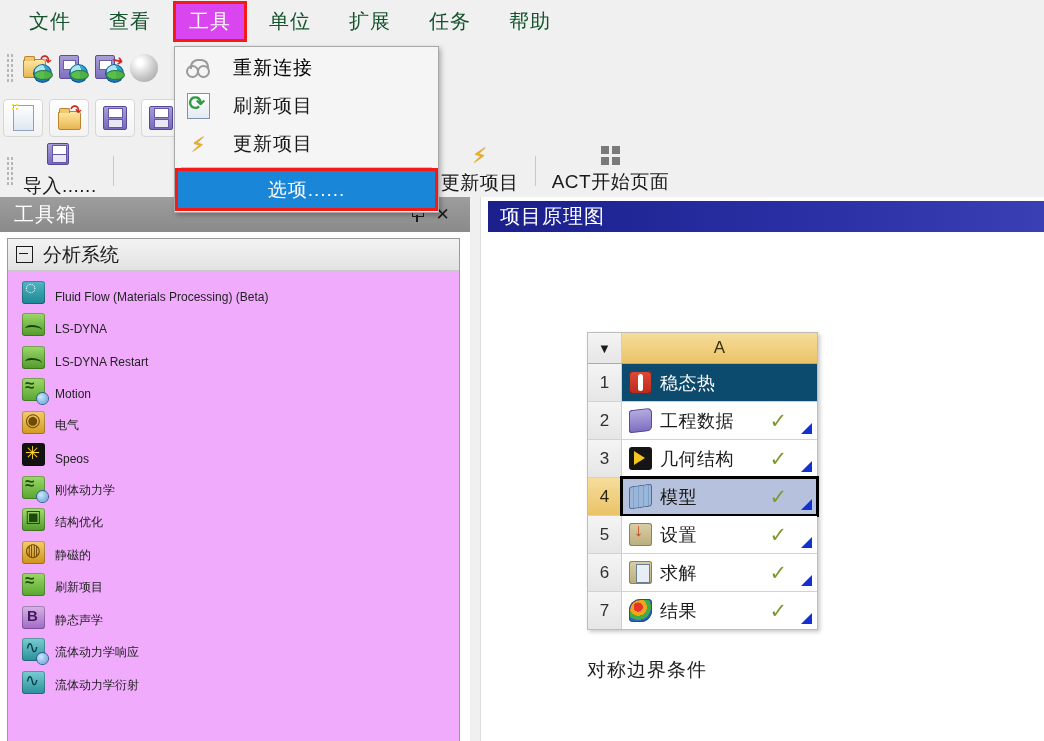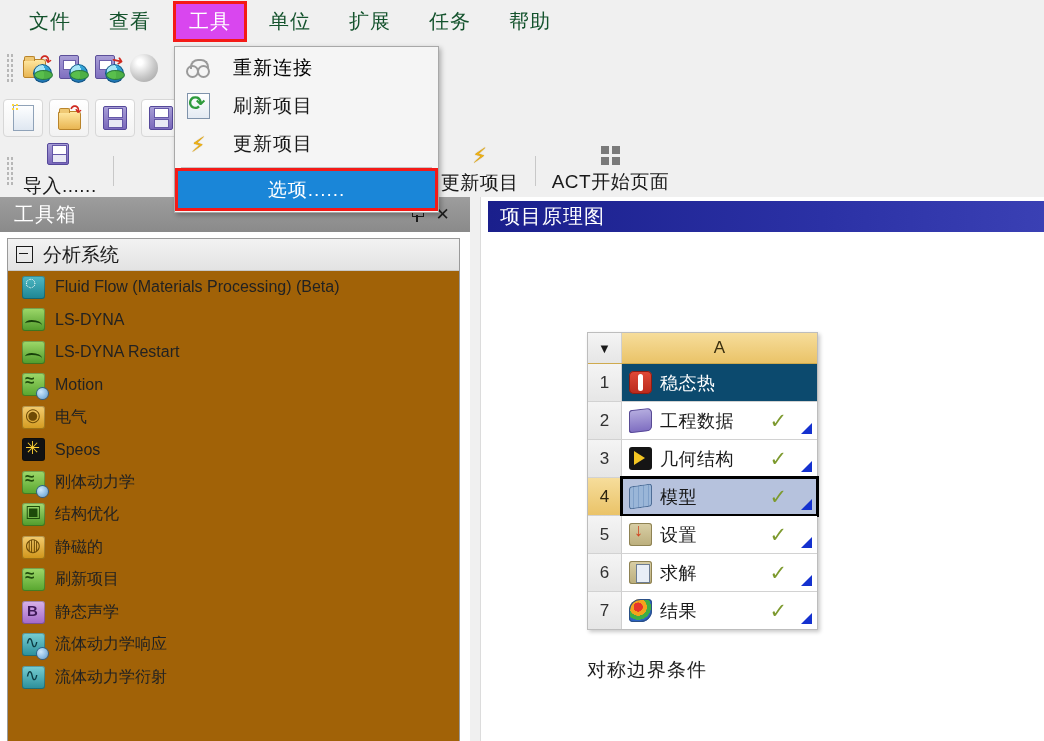--- a/index.html
+++ b/index.html
@@ -345,21 +345,21 @@
     display: flex; align-items: center; justify-content: center;
     color: #1c1c1c;
     font-size: 17px;
   }
   .tbx-body {
     position: absolute;
     left: 7px; right: 10px;
     top: 41px; bottom: 0;
     border: 1px solid #9a9a9a;
     border-bottom: none;
-    background: #a16207;
+    background: #f0abfc;
     overflow: hidden;
   }
   .tbx-group {
     height: 31px;
     background: linear-gradient(#f2f2f2, #e3e3e3);
     border-bottom: 1px solid #c8c8c8;
     display: flex;
     align-items: center;
     font-size: 19px;
     color: #1a1a1a;
@@ -375,22 +375,22 @@
   .tbx-group .exp::after {
     content: "";
     position: absolute;
     left: 2px; top: 5.5px;
     width: 9px; height: 1.5px;
     background: #1a1a1a;
   }
   .tbx-item {
     height: 32.5px;
     display: flex;
-    align-items: center;
-    font-size: 16px;
+    align-items: flex-end;
+    font-size: 12px;
     color: #222222;
     padding-left: 14px;
     white-space: nowrap;
   }
   .tbx-item .lbl { margin-left: 10px; }
   .tbx-item .ico {
     width: 23px; height: 23px;
     flex: none;
     border-radius: 3px;
     position: relative;

